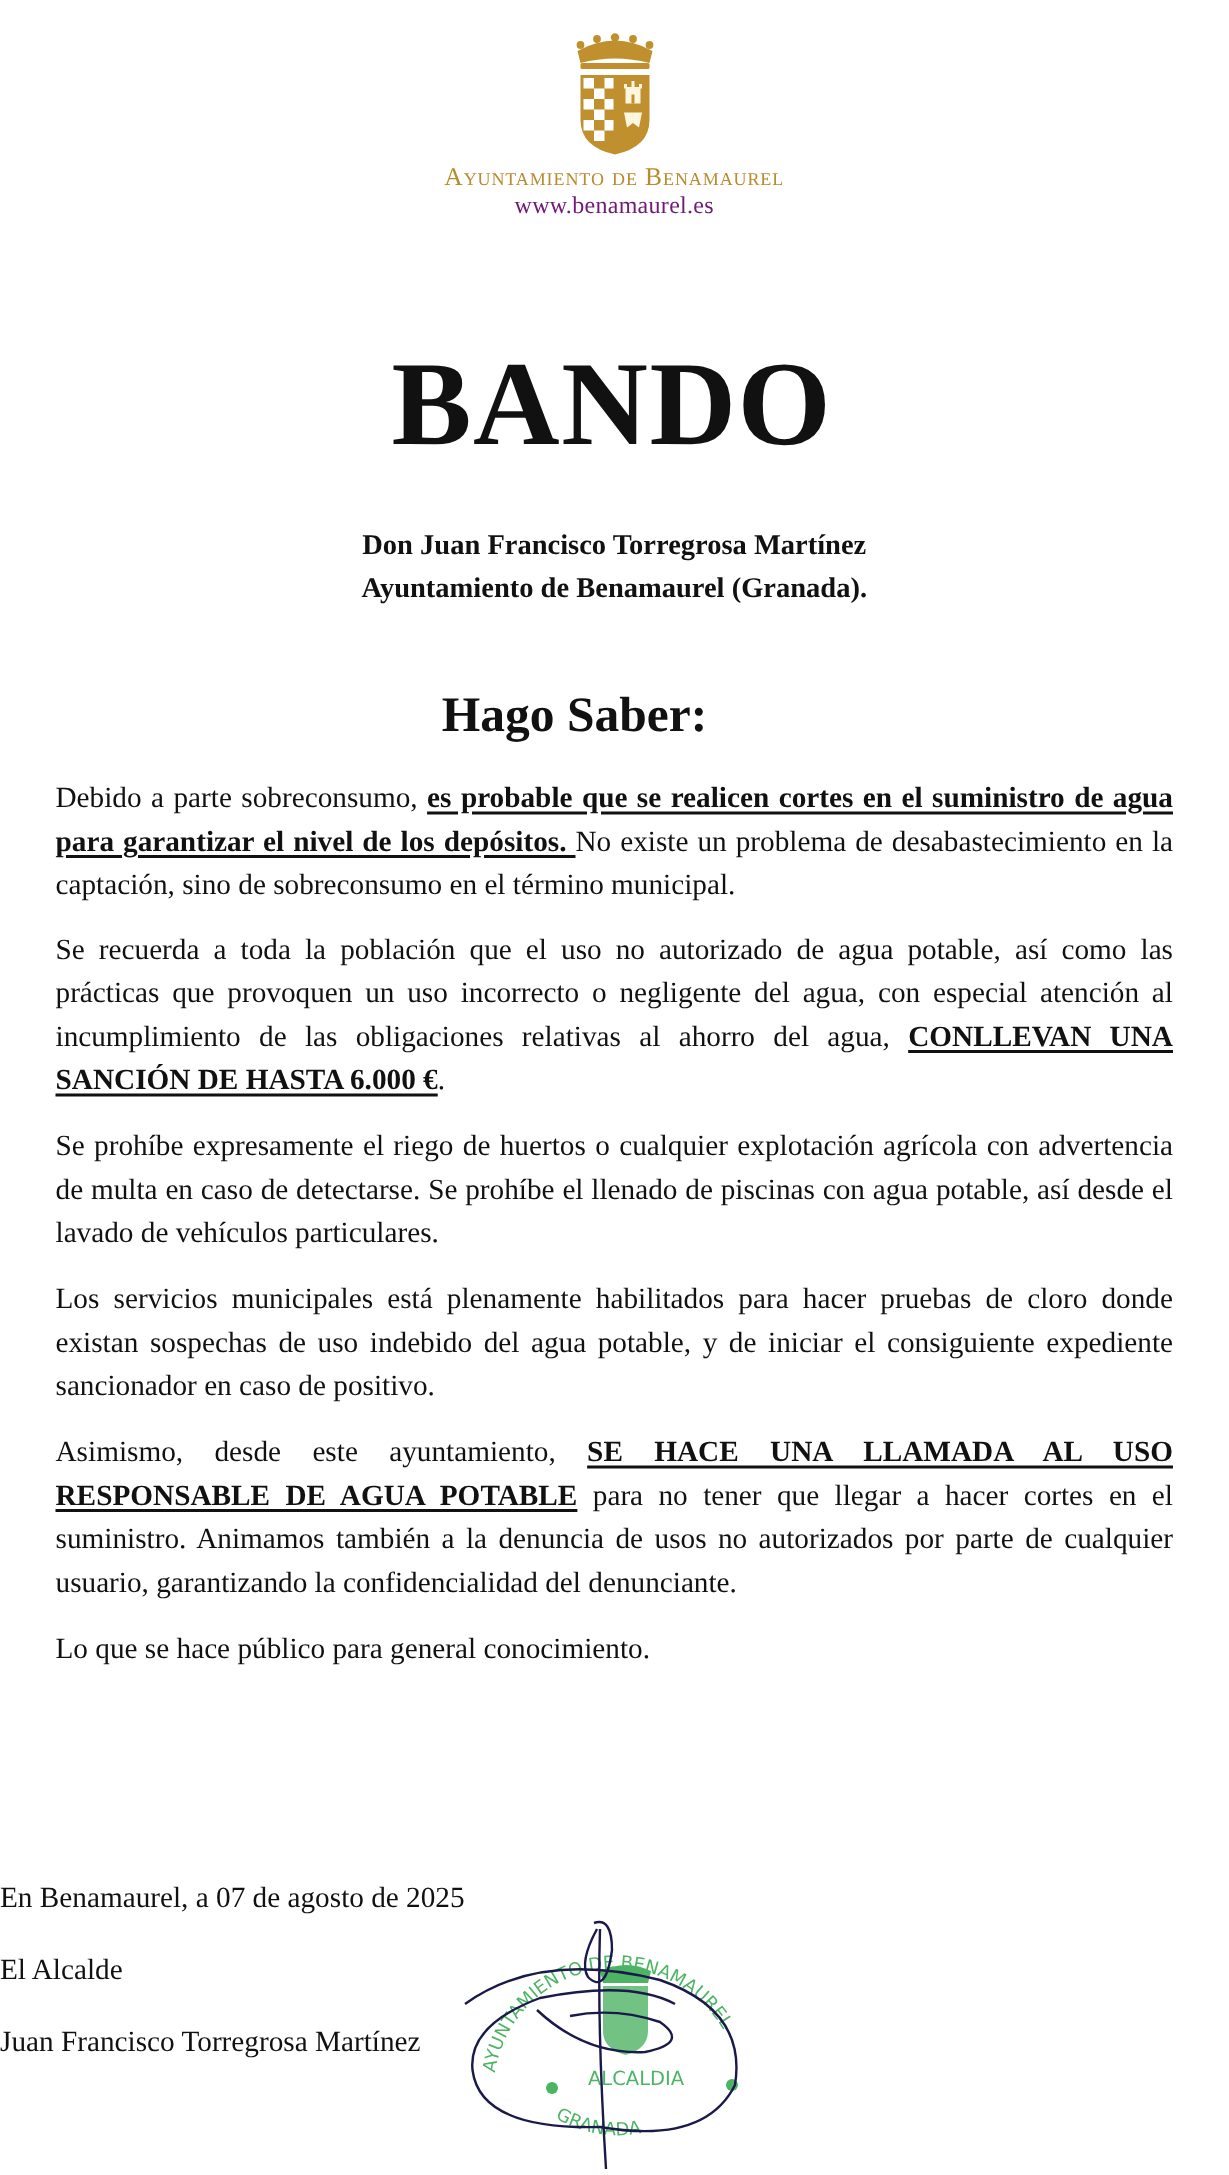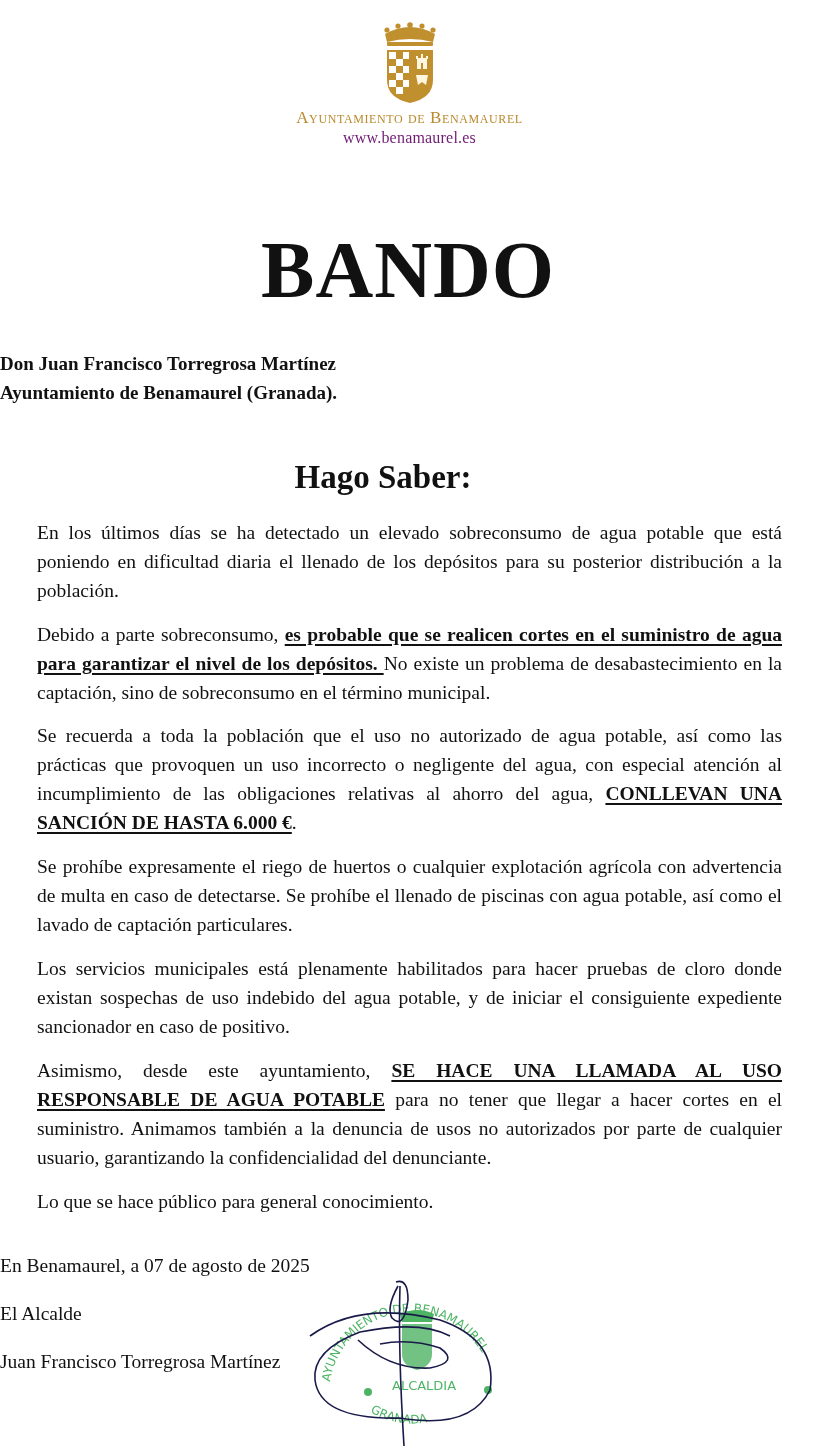--- a/index.html
+++ b/index.html
@@ -13,21 +13,21 @@
     margin-top: 4px; font-family: "Liberation Serif", serif; font-size: 17px;
     letter-spacing: 0.6px; color: #b98a2e; font-variant: small-caps;
   }
   .org-url { font-size: 16px; color: #701a75; margin-top: 1px; letter-spacing: 0.2px; }
 
   .title {
     position: absolute; top: 222px; left: 0; width: 816px; text-align: center;
     font-weight: bold; font-size: 80px; line-height: 96px; letter-spacing: 1px;
   }
   .issuer {
-    position: absolute; top: 349px; left: 0; width: 819px; 
+    position: absolute; top: 349px; left: 0; width: 819px; text-align: center;
     font-weight: bold; font-size: 19px; line-height: 29px;
   }
   .issuer div { white-space: nowrap; }
   .subtitle {
     position: absolute; top: 455px; left: 0; width: 766px; text-align: center;
     font-weight: bold; font-size: 33px; line-height: 44px;
   }
   .body {
     position: absolute; top: 518px; left: 37px; width: 745px;
     font-size: 19.5px; line-height: 29px; text-align: justify;
@@ -93,24 +93,23 @@
 <div class="title">BANDO</div>
 
 <div class="issuer">
   <div>Don Juan Francisco Torregrosa Martínez</div>
   <div>Ayuntamiento de Benamaurel (Granada).</div>
 </div>
 
 <div class="subtitle">Hago Saber:</div>
 
 <div class="body">
-  <p>En los últimos días se ha detectado un elevado sobreconsumo de agua potable que está poniendo en dificultad diaria el llenado de los depósitos para su posterior distribución a la población.</p>
   <p class="p2"><span>Debido a parte sobreconsumo, </span><span class="em-u">es probable que se realicen cortes en el suministro de agua para garantizar el nivel de los depósitos. </span><span> No existe un problema de desabastecimiento en la captación, sino de sobreconsumo en el término municipal.</span></p>
   <p><span>Se recuerda a toda la población que el uso no autorizado de agua potable, así como las prácticas que provoquen un uso incorrecto o negligente del agua, con especial atención al incumplimiento de las obligaciones relativas al ahorro del agua, </span><span class="em-u">CONLLEVAN UNA SANCIÓN DE HASTA 6.000 €</span><span>.</span></p>
-  <p>Se prohíbe expresamente el riego de huertos o cualquier explotación agrícola con advertencia de multa en caso de detectarse. Se prohíbe el llenado de piscinas con agua potable, así como el lavado de captación particulares.</p>
+  <p>Se prohíbe expresamente el riego de huertos o cualquier explotación agrícola con advertencia de multa en caso de detectarse. Se prohíbe el llenado de piscinas con agua potable, así desde el lavado de vehículos particulares.</p>
   <p>Los servicios municipales está plenamente habilitados para hacer pruebas de cloro donde existan sospechas de uso indebido del agua potable, y de iniciar el consiguiente expediente sancionador en caso de positivo.</p>
   <p><span>Asimismo, desde este ayuntamiento, </span><span class="em-u">SE HACE UNA LLAMADA AL USO RESPONSABLE DE AGUA POTABLE</span><span> para no tener que llegar a hacer cortes en el suministro. Animamos también a la denuncia de usos no autorizados por parte de cualquier usuario, garantizando la confidencialidad del denunciante.</span></p>
   <p>Lo que se hace público para general conocimiento.</p>
 </div>
 
 <svg class="seal" viewBox="0 0 220 188">
   <defs>
     <path id="sealTop" d="M30 120 A82 82 0 0 1 190 110"></path>
     <path id="sealBot" d="M70 150 Q110 172 150 152"></path>
   </defs>

